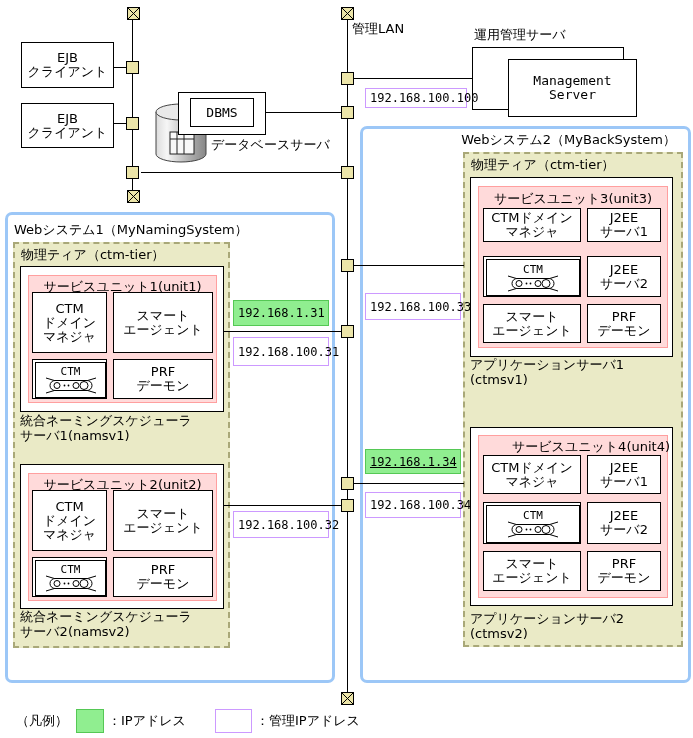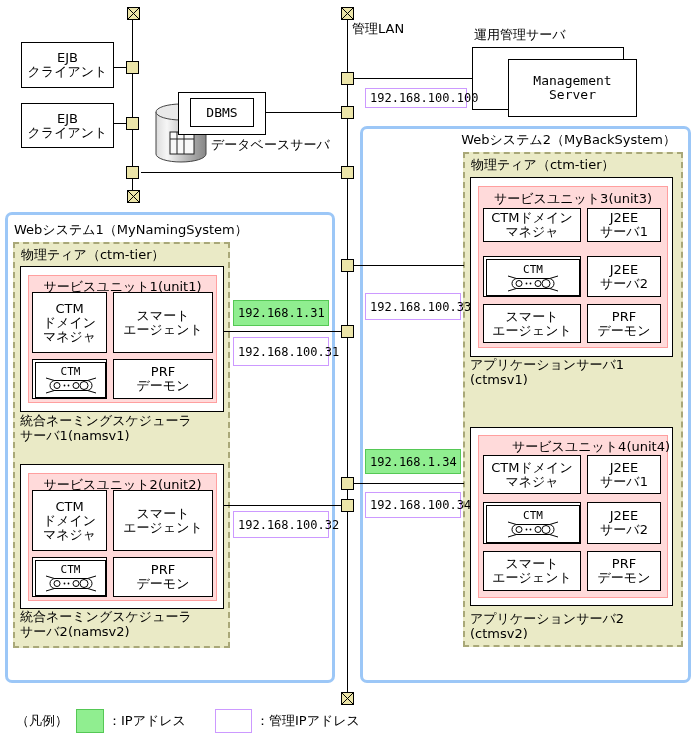--- a/index.html
+++ b/index.html
@@ -284,21 +284,21 @@
   <div class="box cell z3" style="left:483px;top:551px;width:98px;height:40px;">
     <span>スマート
 エージェント</span>
   </div>
   <div class="box cell z3" style="left:587px;top:551px;width:74px;height:40px;">
     <span>PRF
 デーモン</span>
   </div>
   <div class="caption" style="left:470px;top:611px;">アプリケーションサーバ2
 (ctmsv2)</div>
-  <div class="ip green" style="left:365px;top:449px;width:96px;height:25px;">
+  <div class="ip green" style="left:365px;top:449px;width:96px;height:25px;text-decoration:underline;">
     <span>192.168.1.34</span>
   </div>
   <div class="ip admin" style="left:365px;top:492px;width:96px;height:26px;">
     <span>192.168.100.34</span>
   </div>
 
   <div class="txt" style="left:16px;top:713px;">（凡例）</div>
   <div class="abs" style="left:76px;top:709px;width:28px;height:24px;background:#90ee90;border:1px solid #55c855;"></div>
   <div class="txt" style="left:108px;top:713px;">：IPアドレス</div>
   <div class="abs" style="left:215px;top:709px;width:37px;height:24px;background:#fff;border:1px solid #cc99ff;"></div>

